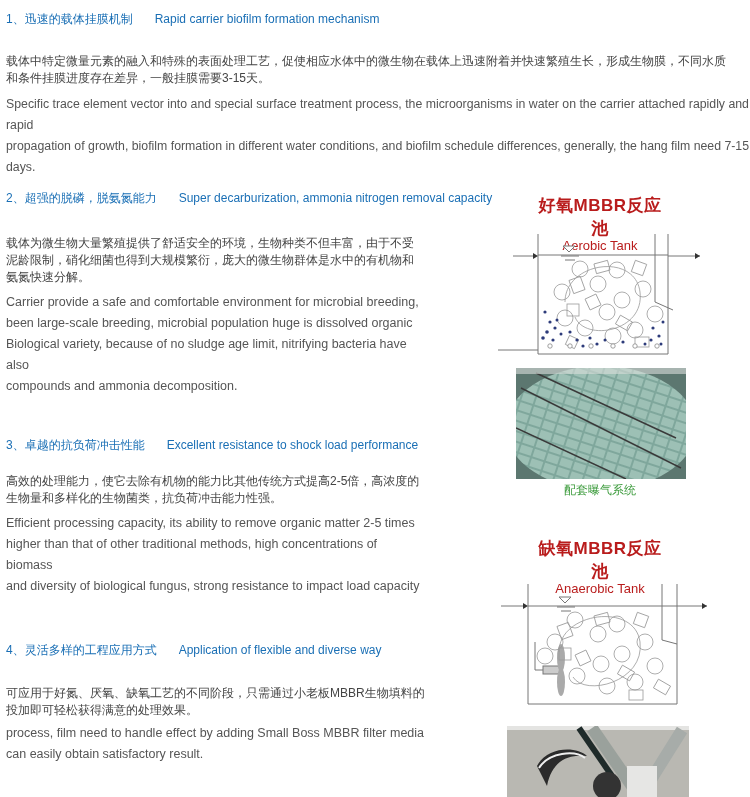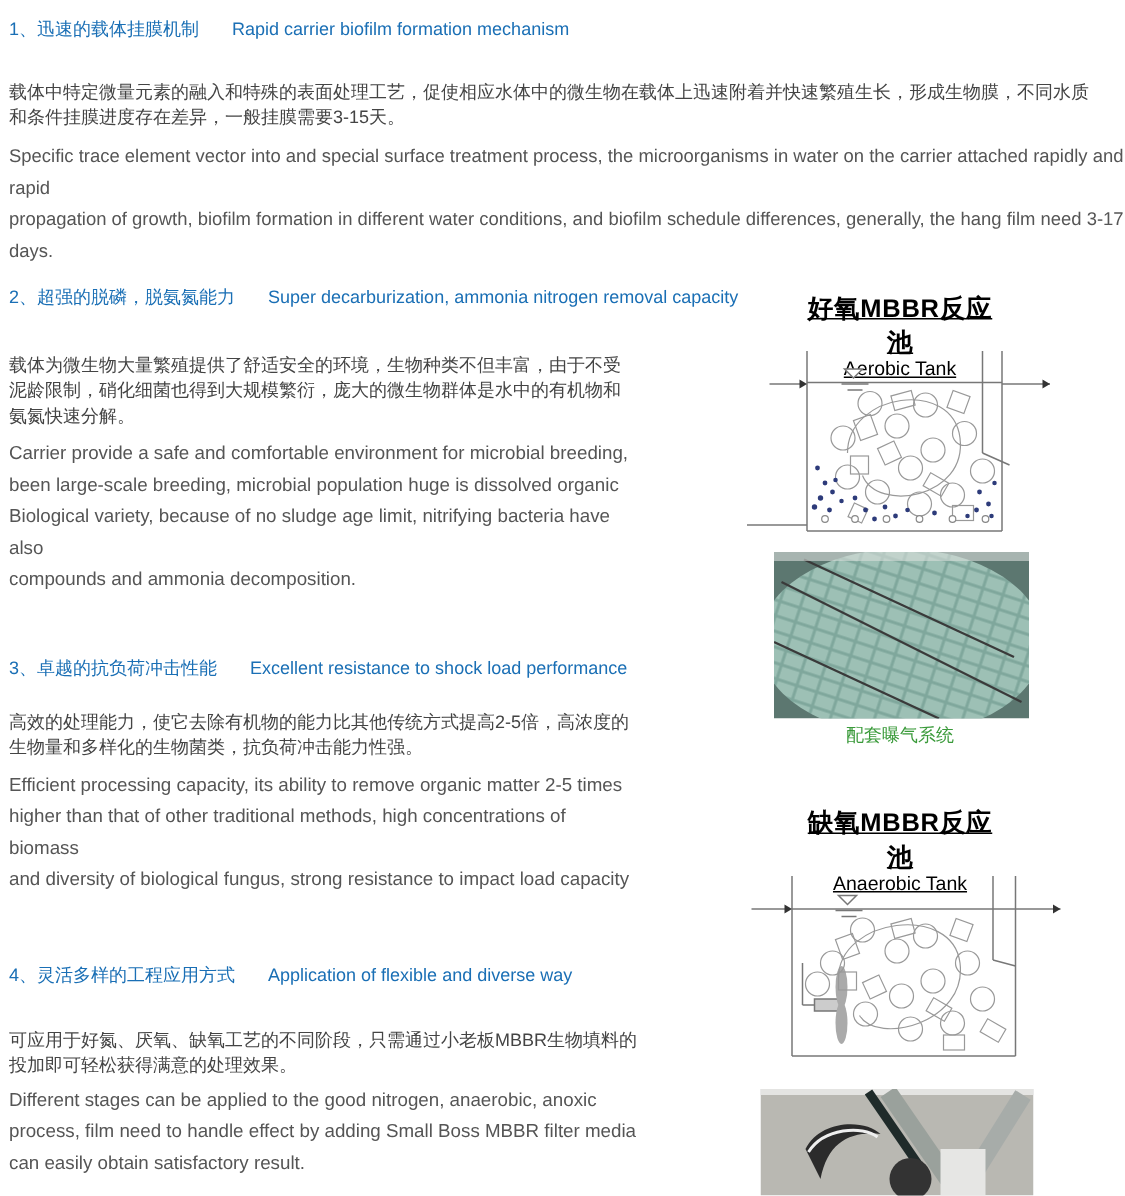--- a/index.html
+++ b/index.html
@@ -2,39 +2,39 @@
 <html><head>
 <meta charset="utf-8">
 <style>
   html, body { margin: 0; padding: 0; background: #ffffff; }
   body { width: 750px; height: 797px; position: relative; overflow: hidden;
          font-family: "Liberation Sans", "DejaVu Sans", sans-serif; color: #555; }
   .h { position: absolute; font-size: 12px; color: #1a6fb5; white-space: nowrap; }
   .h .en { margin-left: 22px; text-align: center; }
   .zh { position: absolute; font-size: 12px; line-height: 17px; color: #444; }
   .en-p { position: absolute; font-size: 12.5px; line-height: 21px; color: #555; }
-  .fig-title { position: absolute; text-align: center; color: #000000; text-decoration: underline; }
+  .fig-title { position: absolute; text-align: center; color: #b91c1c; }
   .fig-title .t1 { font-size: 17px; font-weight: bold; letter-spacing: 0.5px; }
   .fig-title .t2 { font-size: 13px; margin-top: -2px; }
   .caption { position: absolute; font-size: 12px; color: #3a9a3a; text-align: center; }
   svg { position: absolute; }
 </style>
 </head>
 <body>
 
 <div class="h" style="left:6px; top:11px;">
   <span>1、迅速的载体挂膜机制</span><span class="en">Rapid carrier biofilm formation mechanism</span>
 </div>
 <div class="zh" style="left:6px; top:53px; width:740px;">
   <div>载体中特定微量元素的融入和特殊的表面处理工艺，促使相应水体中的微生物在载体上迅速附着并快速繁殖生长，形成生物膜，不同水质</div>
   <div>和条件挂膜进度存在差异，一般挂膜需要3-15天。</div>
 </div>
 <div class="en-p" style="left:6px; top:94px; width:744px; font-size:12.3px;">
   <div>Specific trace element vector into and special surface treatment process, the microorganisms in water on the carrier attached rapidly and rapid</div>
-  <div>propagation of growth, biofilm formation in different water conditions, and biofilm schedule differences, generally, the hang film need 3-17 days.</div>
+  <div>propagation of growth, biofilm formation in different water conditions, and biofilm schedule differences, generally, the hang film need 7-15 days.</div>
 </div>
 
 <div class="h" style="left:6px; top:190px;">
   <span>2、超强的脱磷，脱氨氮能力</span><span class="en">Super decarburization, ammonia nitrogen removal capacity</span>
 </div>
 <div class="zh" style="left:6px; top:235px; width:410px;">
   <div>载体为微生物大量繁殖提供了舒适安全的环境，生物种类不但丰富，由于不受</div>
   <div>泥龄限制，硝化细菌也得到大规模繁衍，庞大的微生物群体是水中的有机物和</div>
   <div>氨氮快速分解。</div>
 </div>
@@ -59,21 +59,20 @@
 </div>
 
 <div class="h" style="left:6px; top:642px;">
   <span>4、灵活多样的工程应用方式</span><span class="en">Application of flexible and diverse way</span>
 </div>
 <div class="zh" style="left:6px; top:685px; width:420px;">
   <div>可应用于好氮、厌氧、缺氧工艺的不同阶段，只需通过小老板MBBR生物填料的</div>
   <div>投加即可轻松获得满意的处理效果。</div>
 </div>
 <div class="en-p" style="left:6px; top:723px; width:420px;">
-  <div>Different stages can be applied to the good nitrogen, anaerobic, anoxic</div>
   <div>process, film need to handle effect by adding Small Boss MBBR  filter media</div>
   <div>can easily obtain satisfactory result.</div>
 </div>
 
 <div class="fig-title" style="left:530px; top:194px; width:140px;">
   <div class="t1">好氧MBBR反应池</div>
   <div class="t2">Aerobic  Tank</div>
 </div>
 <svg style="left:495px; top:232px;" width="215" height="125" viewBox="0 0 215 125">
   <g stroke="#777" fill="none" stroke-width="1">

